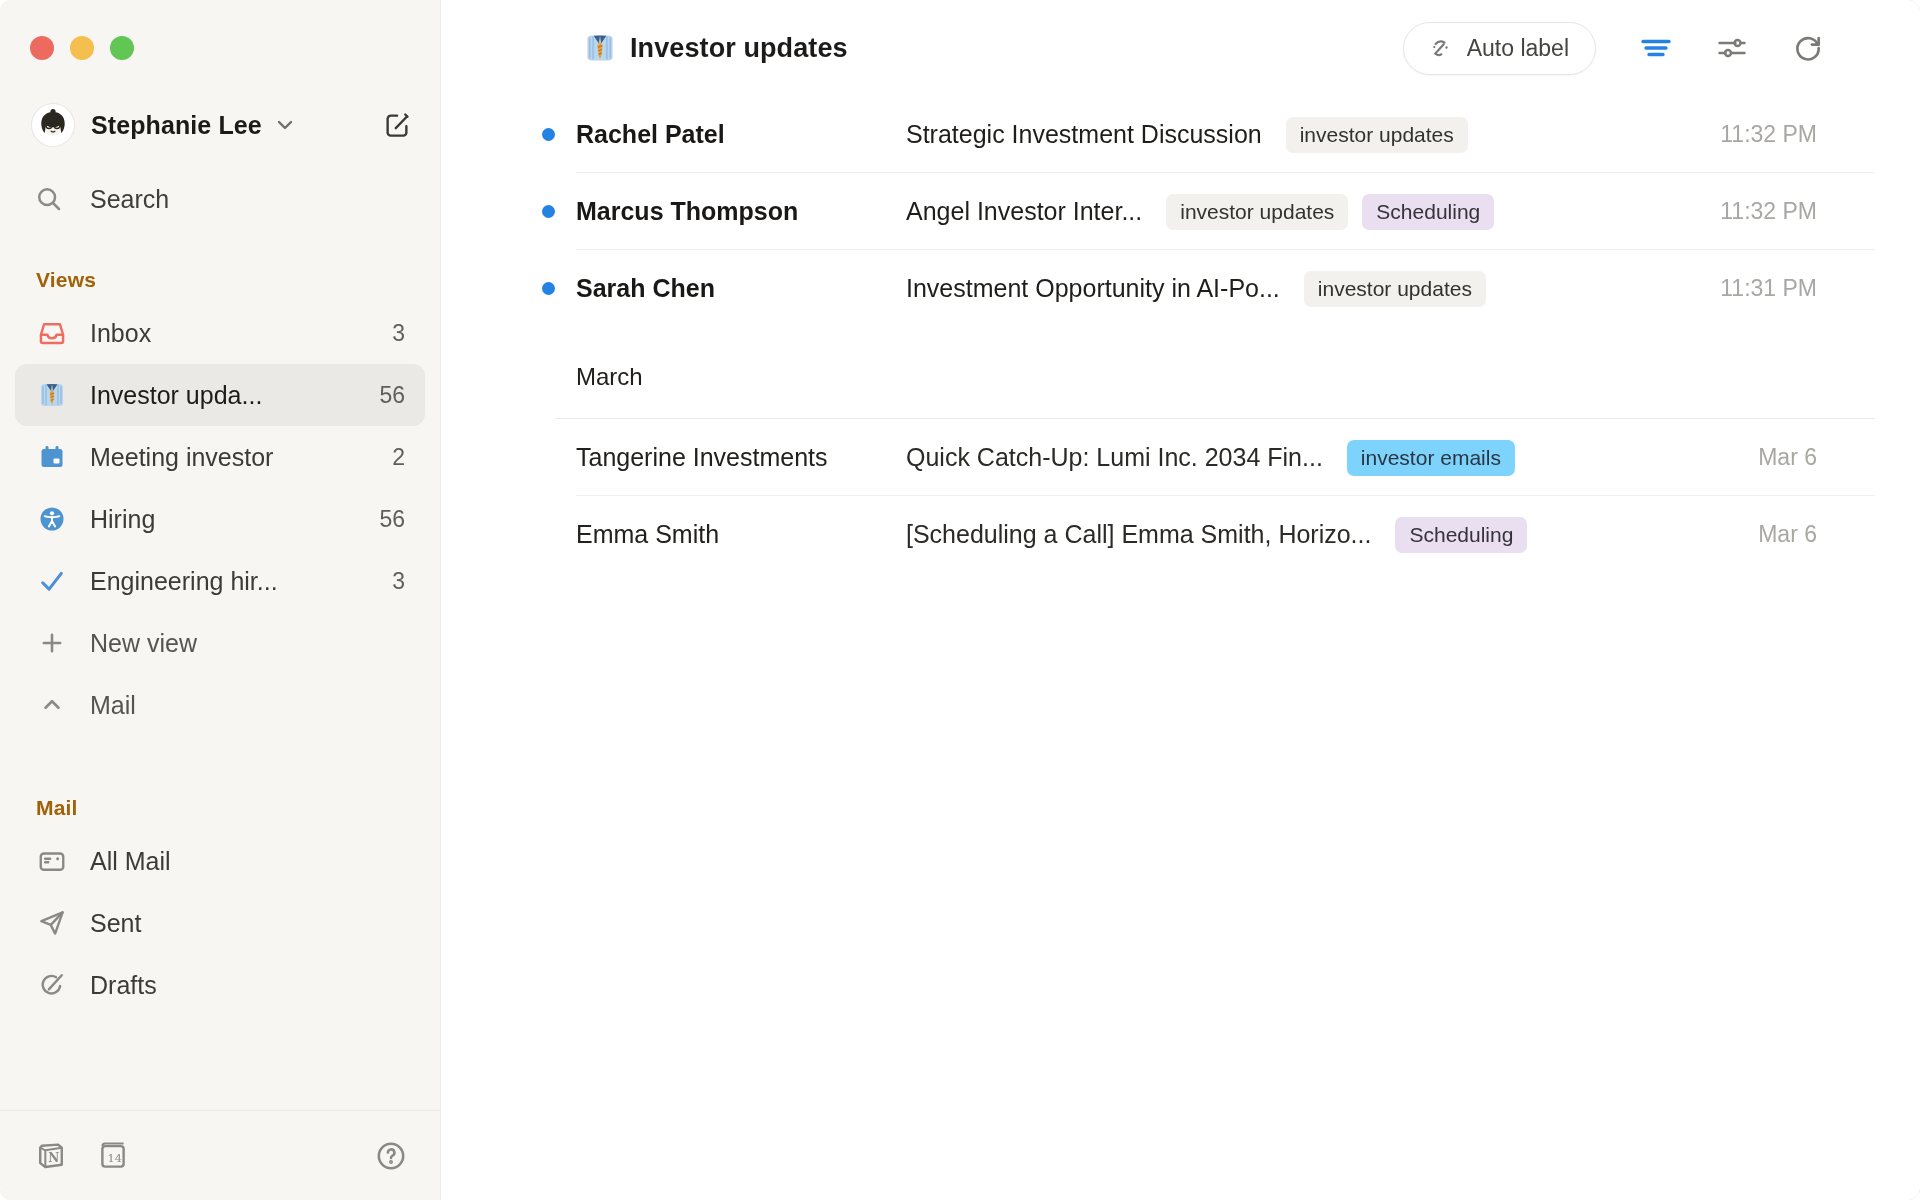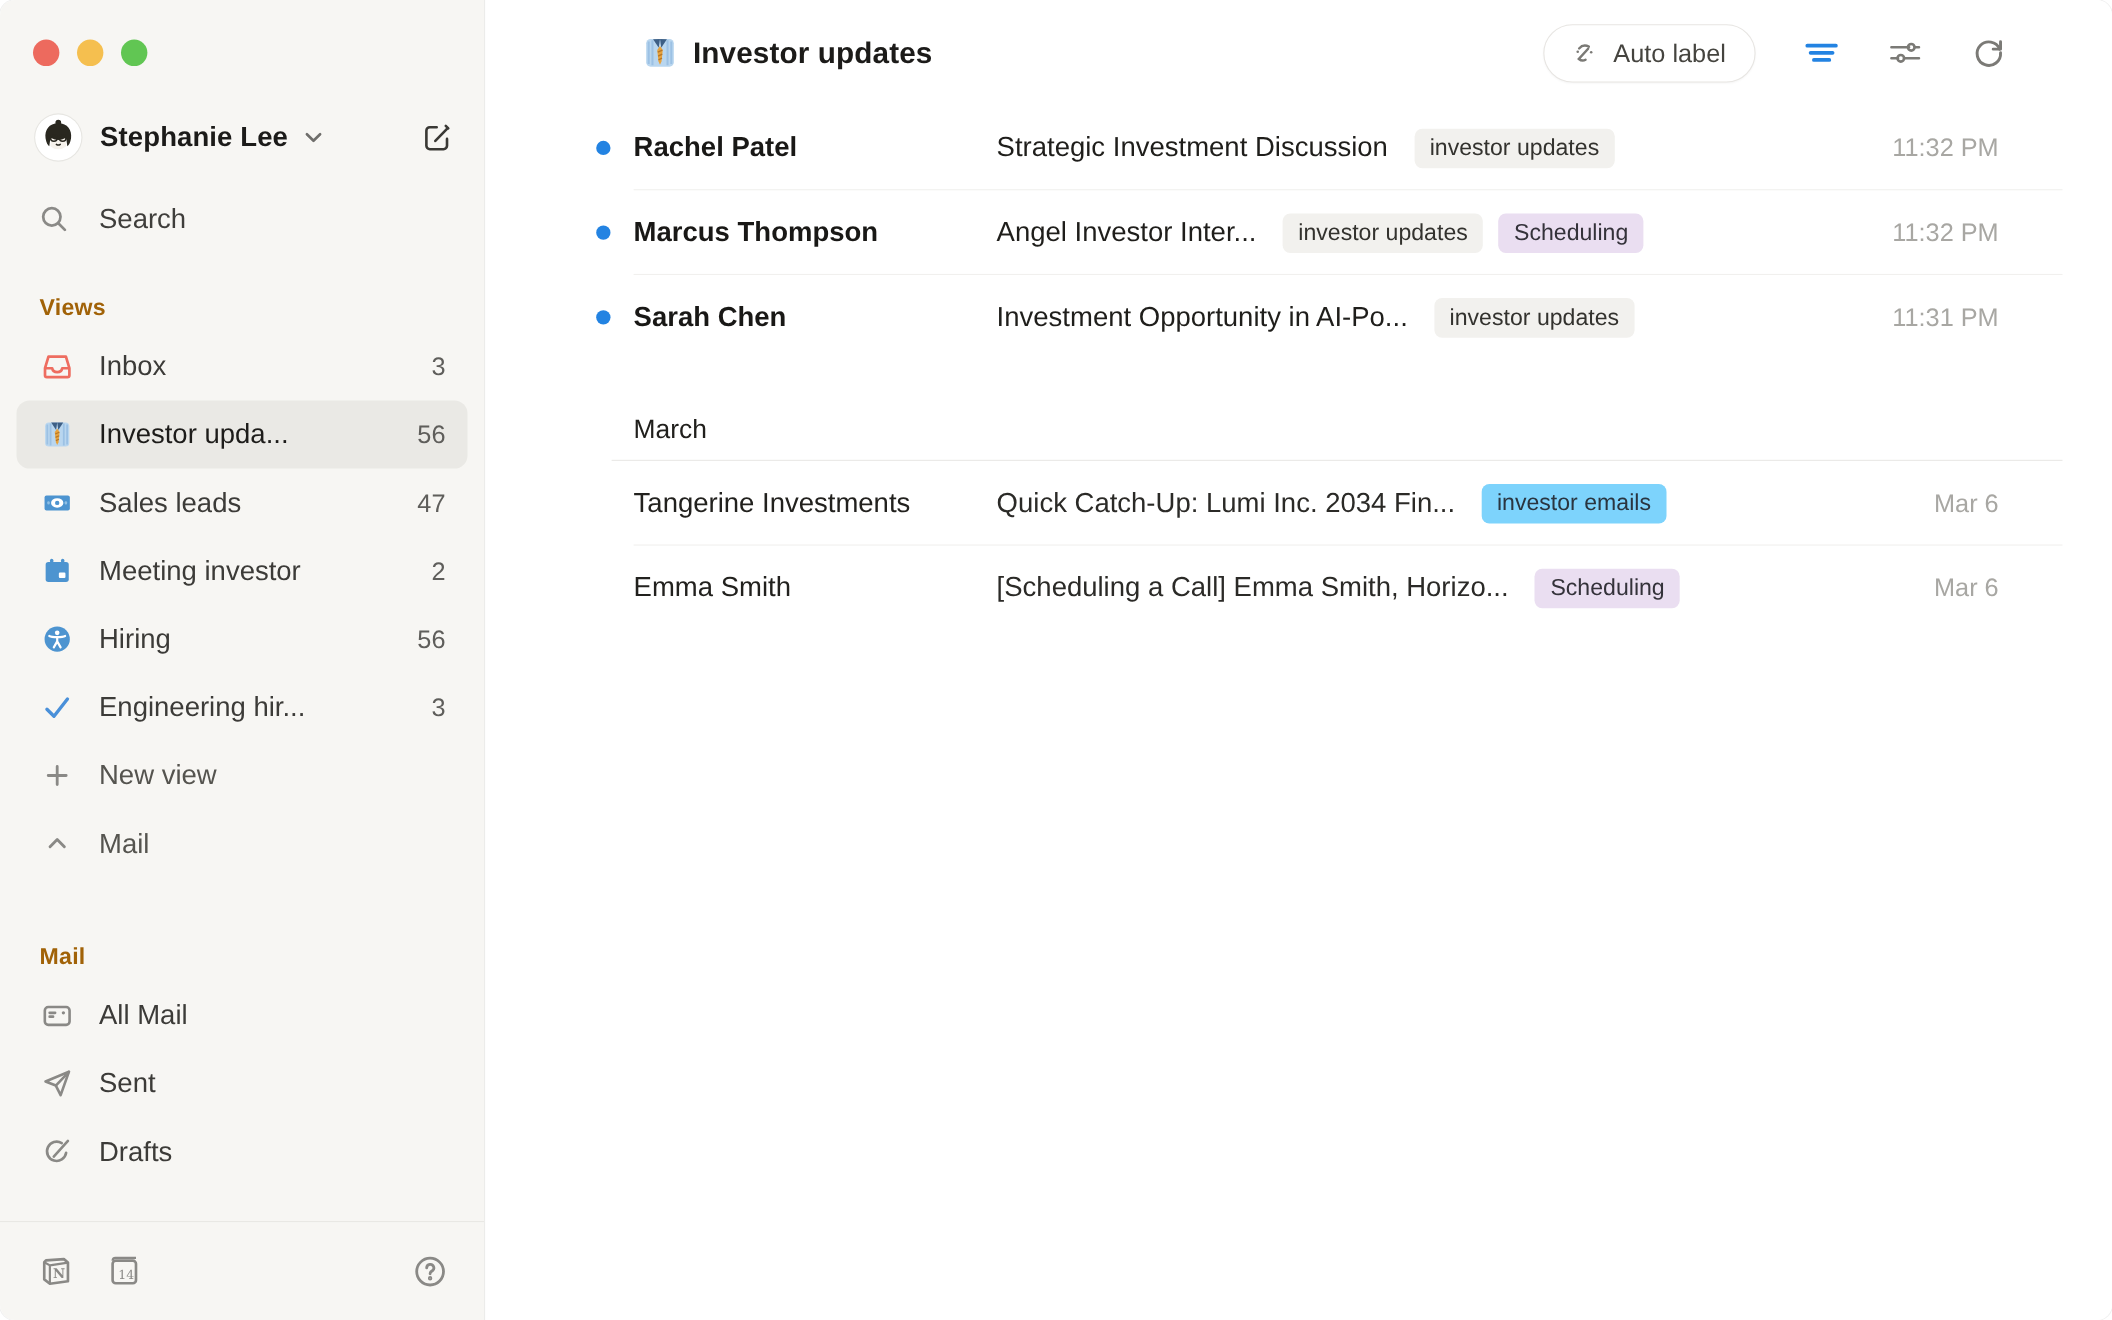--- a/index.html
+++ b/index.html
@@ -59,21 +59,21 @@
   .unread .sender { font-weight:700; color:#191816; }
   .subject { font-size:25px; color:#2b2a27; white-space:nowrap; margin-right:24px; }
   .unread .subject { font-weight:400; color:#1f1e1b; }
   .badges { display:flex; gap:14px; }
   .badge { font-size:21px; font-weight:500; padding:6px 14px; border-radius:7px; white-space:nowrap; cursor:pointer; }
   .badge.gray   { background:#f2f1ee; color:#33322e; }
   .badge.purple { background:#eadef1; color:#34323a; }
   .badge.blue   { background:#7dd3fc; color:#2a3540; }
   .time { margin-left:auto; padding-right:103px; font-size:23px; color:#a8a7a3; white-space:nowrap; }
 
-  .group-header { margin-top:36px; padding-left:135px; position:relative; height:56px; display:flex; align-items:center; }
+  .group-header { margin-top:36px; padding-left:135px; position:relative; height:56px; display:flex; align-items:flex-start; }
   .group-label { font-size:24px; font-weight:500; color:#21201d; }
   .group-header::after { content:""; position:absolute; left:115px; right:45px; bottom:0; height:1px; background:#e9e8e6; }
 
   svg { display:block; }
 </style>
 </head>
 <body>
 
 <div class="window">
 
@@ -147,33 +147,20 @@
             <path d="M14 3 8.5 3.2 13 10z" fill="#3d5f85"></path>
               <path d="M14 3l5.5.2L15 10z" fill="#3d5f85"></path>
             <path d="M14 8.5l-2.2 3.2 1 9.3 1.2 2.5 1.2-2.5 1-9.3z" fill="#e8a33d"></path>
             <path d="M12.2 13.5l3.7-1.6M12.5 16.6l3.3-1.5M12.8 19.6l2.8-1.3" stroke="#b5762a" stroke-width="1.1"></path>
           </svg>
         </span>
         <span class="nlabel">Investor upda...</span>
         <span class="count">56</span>
       </div>
 
-      <div class="nav-item">
-        <span class="nicon">
-          <svg width="28" height="28" viewBox="0 0 28 28">
-            <rect x="2.5" y="7.5" width="23" height="13.5" rx="1.8" fill="#4d94d0"></rect>
-            <ellipse cx="14" cy="14.2" rx="5.6" ry="4.3" fill="#ffffff"></ellipse>
-            <circle cx="14" cy="14.2" r="2" fill="#4d94d0"></circle>
-            <rect x="5" y="12.7" width="2.2" height="3" rx="1" fill="#8fbfe4"></rect>
-            <rect x="20.8" y="12.7" width="2.2" height="3" rx="1" fill="#8fbfe4"></rect>
-          </svg>
-        </span>
-        <span class="nlabel">Sales leads</span>
-        <span class="count">47</span>
-      </div>
 
       <div class="nav-item">
         <span class="nicon">
           <svg width="28" height="28" viewBox="0 0 28 28">
             <rect x="3.5" y="6" width="21" height="18" rx="2.5" fill="#4d94d0"></rect>
             <rect x="7.5" y="3" width="3" height="5.5" rx="1.4" fill="#4d94d0"></rect>
             <rect x="17.5" y="3" width="3" height="5.5" rx="1.4" fill="#4d94d0"></rect>
             <rect x="15.5" y="15.5" width="6" height="5" rx="1" fill="#ffffff"></rect>
           </svg>
         </span>

